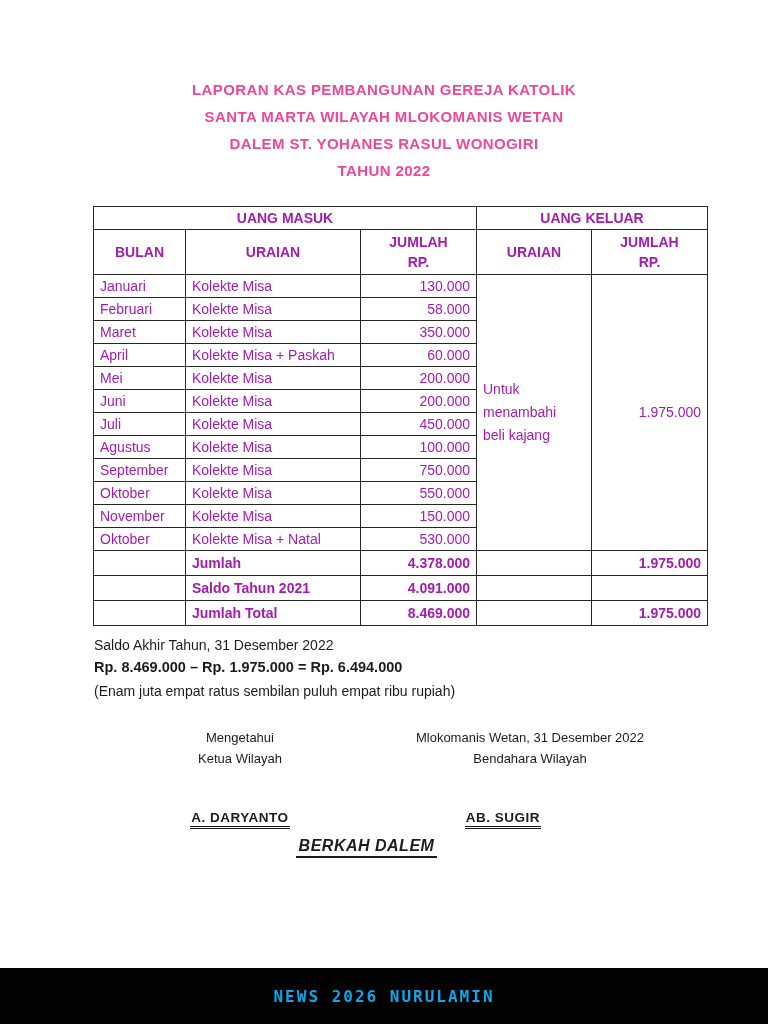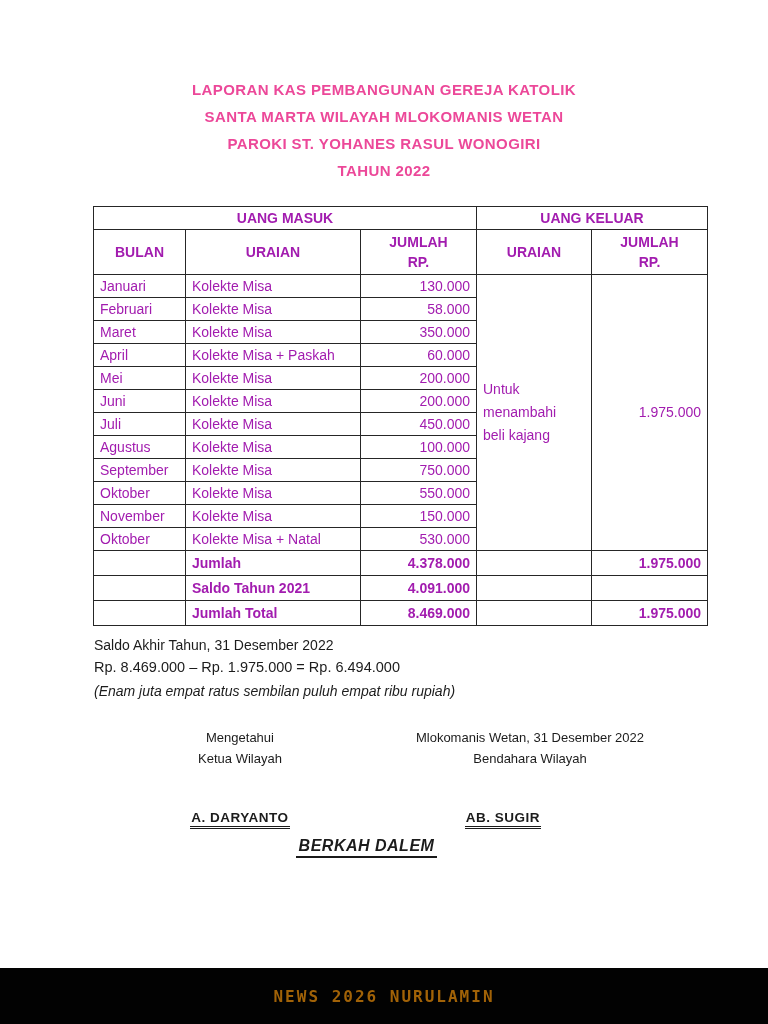--- a/index.html
+++ b/index.html
@@ -35,22 +35,22 @@
   tr.summary-row td { height: 24px; }
   .hdr-two-line div { line-height: 20px; }
   .num { text-align: right; }
   .bold { font-weight: bold; }
   td.keluar-uraian { vertical-align: top; }
   td.keluar-uraian div { height: 23px; line-height: 23px; }
   td.keluar-jumlah { vertical-align: top; line-height: 23px; }
 
   
   .saldo-line  { position: absolute; left: 94px; top: 637px; font-size: 14px; }
-  .calc-line   { position: absolute; left: 94px; top: 659px; font-size: 14.5px; font-weight: normal; }
-  .terbilang   { position: absolute; left: 94px; top: 683px; font-size: 14px; font-style: italic; }
+  .calc-line   { position: absolute; left: 94px; top: 659px; font-size: 14.5px; font-weight: bold; }
+  .terbilang   { position: absolute; left: 94px; top: 683px; font-size: 14px; }
 
   .sign-left  { position: absolute; left: 140px; top: 727px; width: 200px; text-align: center; font-size: 13px; line-height: 21px; }
   .sign-right { position: absolute; left: 380px; top: 727px; width: 300px; text-align: center; font-size: 13px; line-height: 21px; }
   .name-left  { position: absolute; left: 140px; top: 808px; width: 200px; text-align: center; }
   .name-right { position: absolute; left: 403px; top: 808px; width: 200px; text-align: center; }
   .sig-name {
     display: inline-block; font-weight: bold; font-size: 13.5px; letter-spacing: 0.5px;
     border-bottom: 3px double #1a1a1a; padding: 0 1px 1px;
   }
   .closing-blessing {
@@ -61,33 +61,33 @@
     display: inline-block; border-bottom: 2px solid #1a1a1a;
     padding: 0 3px 1px; letter-spacing: 0.5px;
   }
 
   
   .watermark-bar {
     position: absolute; left: 0; top: 968px; width: 768px; height: 56px;
     background: #020202; display: flex; align-items: center; justify-content: center;
   }
   .watermark-bar span {
-    color: #a16207; font-family: "DejaVu Sans Mono", monospace;
+    color: #0ea5e9; font-family: "DejaVu Sans Mono", monospace;
     font-size: 16px; font-weight: bold; letter-spacing: 2px;
   }
 </style>
 </head>
 <body>
 
 <div class="page">
 
   <div class="doc-title">
     <div>LAPORAN KAS PEMBANGUNAN GEREJA KATOLIK</div>
     <div>SANTA MARTA WILAYAH MLOKOMANIS WETAN</div>
-    <div>PAROKI ST. YOHANES RASUL WONOGIRI</div>
+    <div>DALEM ST. YOHANES RASUL WONOGIRI</div>
     <div>TAHUN 2022</div>
   </div>
 
   <div class="kas-table-wrap">
     <table class="kas">
       <colgroup>
         <col style="width:92px">
           <col style="width:175px">
           <col style="width:116px">
           <col style="width:115px">

